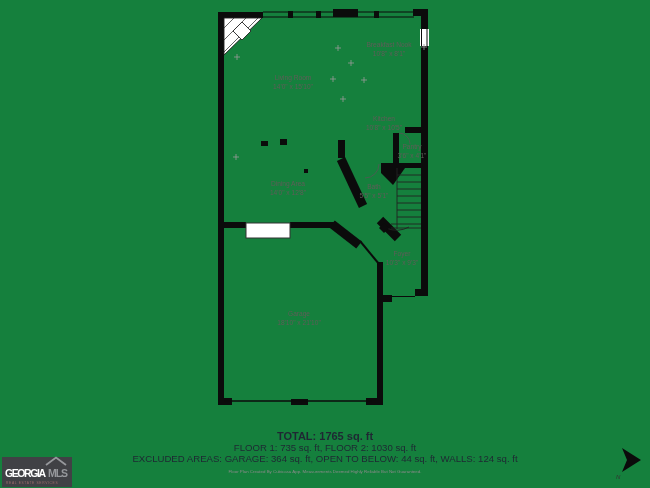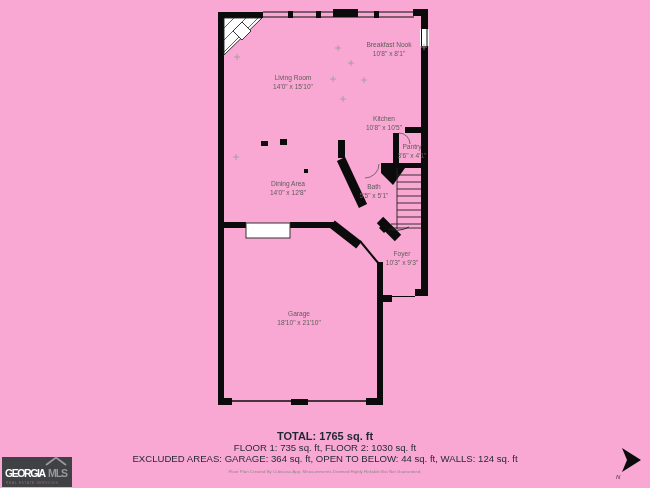--- a/index.html
+++ b/index.html
@@ -1,16 +1,16 @@
 <!DOCTYPE html>
 <html><head>
 <meta charset="utf-8">
 <style>
   html,body{margin:0;padding:0;background:#fff;}
-  #canvas{position:relative;width:650px;height:488px;background:#f9a8d4;overflow:hidden;
+  #canvas{position:relative;width:650px;height:488px;background:#15803d;overflow:hidden;
           font-family:"Liberation Sans", sans-serif;}
   svg{display:block;}
   text{font-family:"Liberation Sans", sans-serif;}
   .room-name, .room-dims{font-size:6.6px;fill:#5f5c58;text-anchor:middle;}
   .sum-total{font-size:11px;font-weight:bold;fill:#1f2733;text-anchor:middle;}
   .sum-line{font-size:9.6px;fill:#1f2733;text-anchor:middle;}
   .sum-small{font-size:4.4px;fill:#8a8a8a;text-anchor:middle;}
   .logo-primary{font-size:10.5px;font-weight:bold;fill:#ffffff;}
   .logo-secondary{font-size:10.5px;font-weight:bold;fill:#96989c;}
   .logo-tag{font-size:3.3px;letter-spacing:0.65px;fill:#9c6b6b;}

